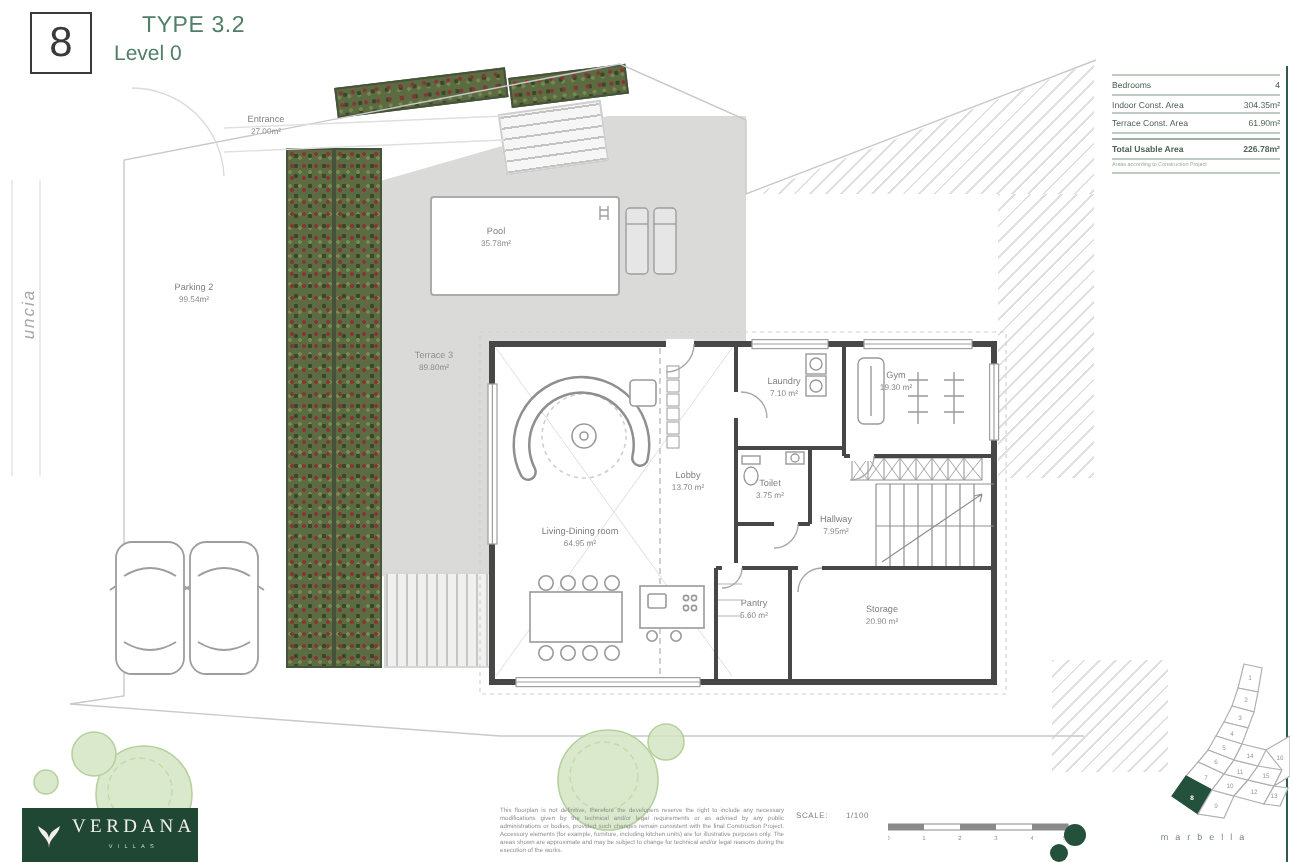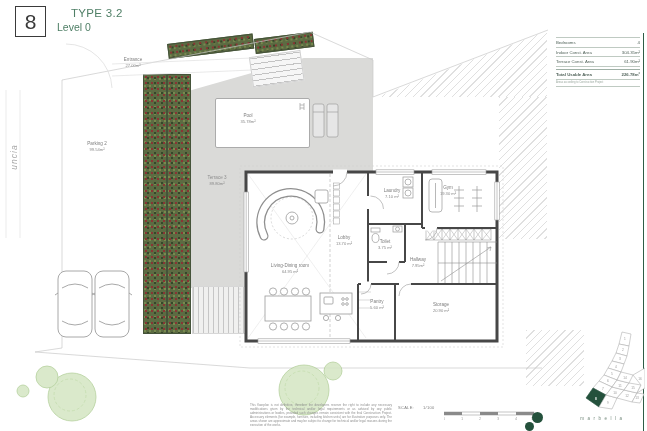--- a/index.html
+++ b/index.html
@@ -273,20 +273,29 @@
     <g font-size="3" fill="#8f8f8f" text-anchor="middle" font-family="Liberation Sans, sans-serif">
       <text x="0" y="11">0</text>
         <text x="18" y="11">1</text>
       <text x="36" y="11">2</text>
         <text x="54" y="11">3</text>
       <text x="72" y="11">4</text>
         <text x="90" y="11">5 m</text>
     </g>
   </svg>
 
+  <div class="logo">
+    <svg width="13" height="15" viewBox="0 0 13 15">
+      <path d="M6.5,14 C6.5,9 2,8 1,3 C4,5 6,6 6.5,9 C7,6 9,5 12,3 C11,8 6.5,9 6.5,14 Z" fill="#f2efe6"></path>
+    </svg>
+    <div>
+      <div class="logo-text">VERDANA</div>
+      <div class="logo-sub">VILLAS</div>
+    </div>
+  </div>
 
   <svg class="abs" style="left:585px;top:330px;" width="60" height="98" viewBox="0 0 60 98">
     <g fill="#ffffff" stroke="#b0b0b0" stroke-width="0.6">
       <polygon points="37,2 46,4 44,16 34,14"></polygon>
         <polygon points="34,14 44,16 42,26 31,23"></polygon>
       <polygon points="31,23 42,26 39,34 27,31"></polygon>
         <polygon points="27,31 39,34 36,42 23,38"></polygon>
       <polygon points="23,38 36,42 32,50 19,45"></polygon>
         <polygon points="19,45 32,50 27,57 14,51"></polygon>
       <polygon points="14,51 27,57 21,65 8,58"></polygon>

